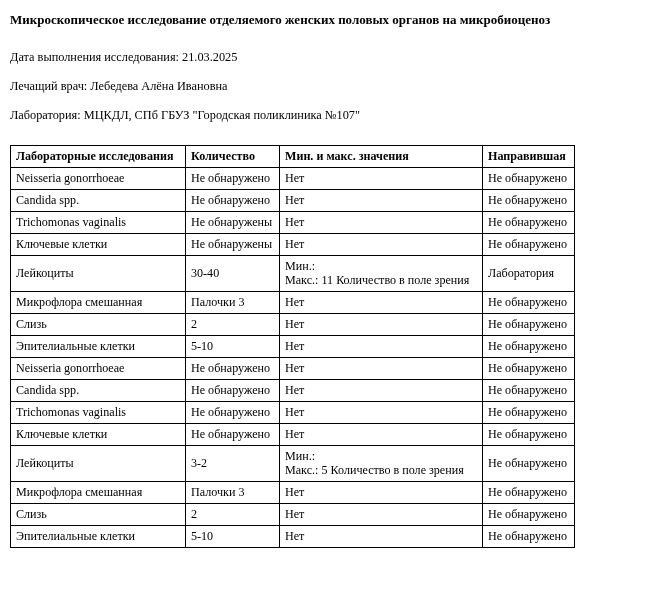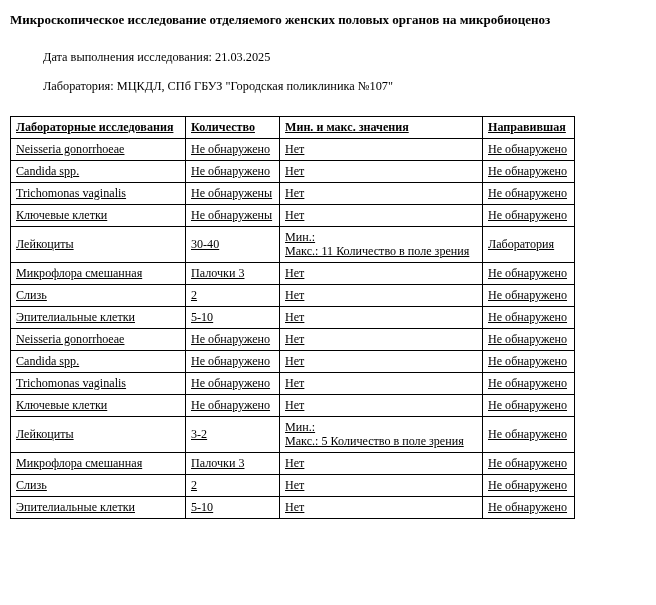--- a/index.html
+++ b/index.html
@@ -27,32 +27,30 @@
     font-size: 13px;
     line-height: 16px;
     letter-spacing: 0px;
     margin: 0;
     padding: 12px 6px 0 10px;
     white-space: nowrap;
   }
   .meta-block {
     padding: 0 10px;
     margin-top: 22px;
-    margin-left: 33px;
   }
   .meta-line {
     font-size: 12.3px;
     line-height: 14px;
     margin: 0 0 15px 0;
     white-space: nowrap;
   }
   .table-wrap {
     padding: 8px 10px;
     margin-top: 11px;
-    text-decoration: underline;
   }
   table.results {
     border-collapse: collapse;
     width: 564px;
     table-layout: fixed;
     font-size: 12.1px;
   }
   table.results th,
   table.results td {
     border: 1px solid #000000;
@@ -83,20 +81,21 @@
 </style>
 </head>
 <body>
 
 <div class="page">
 
   <h1 class="doc-title">Микроскопическое исследование отделяемого женских половых органов на микробиоценоз</h1>
 
   <div class="meta-block">
     <p class="meta-line">Дата выполнения исследования: 21.03.2025</p>
+    <p class="meta-line">Лечащий врач: Лебедева Алёна Ивановна</p>
     <p class="meta-line">Лаборатория: МЦКДЛ, СПб ГБУЗ "Городская поликлиника №107"</p>
   </div>
 
   <div class="table-wrap">
     <table class="results">
       <colgroup>
         <col class="c-name">
         <col class="c-res">
         <col class="c-minmax">
         <col class="c-comm">

